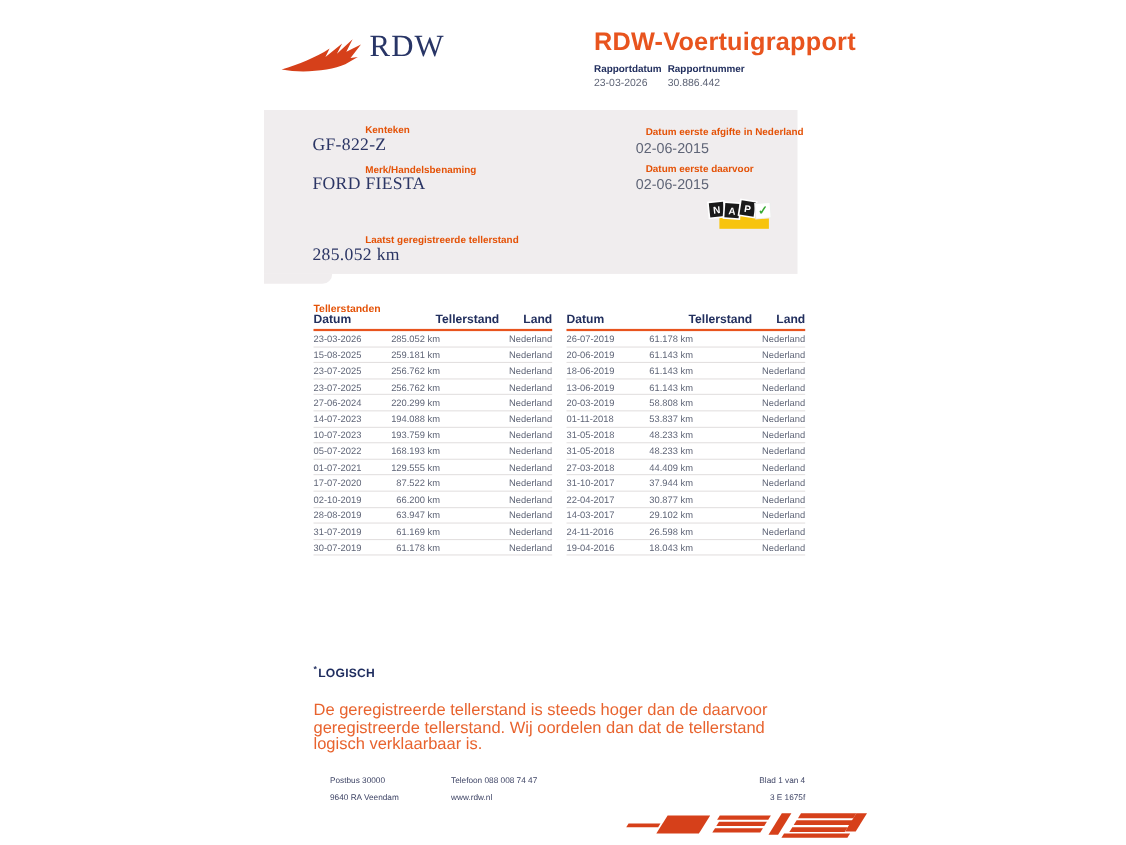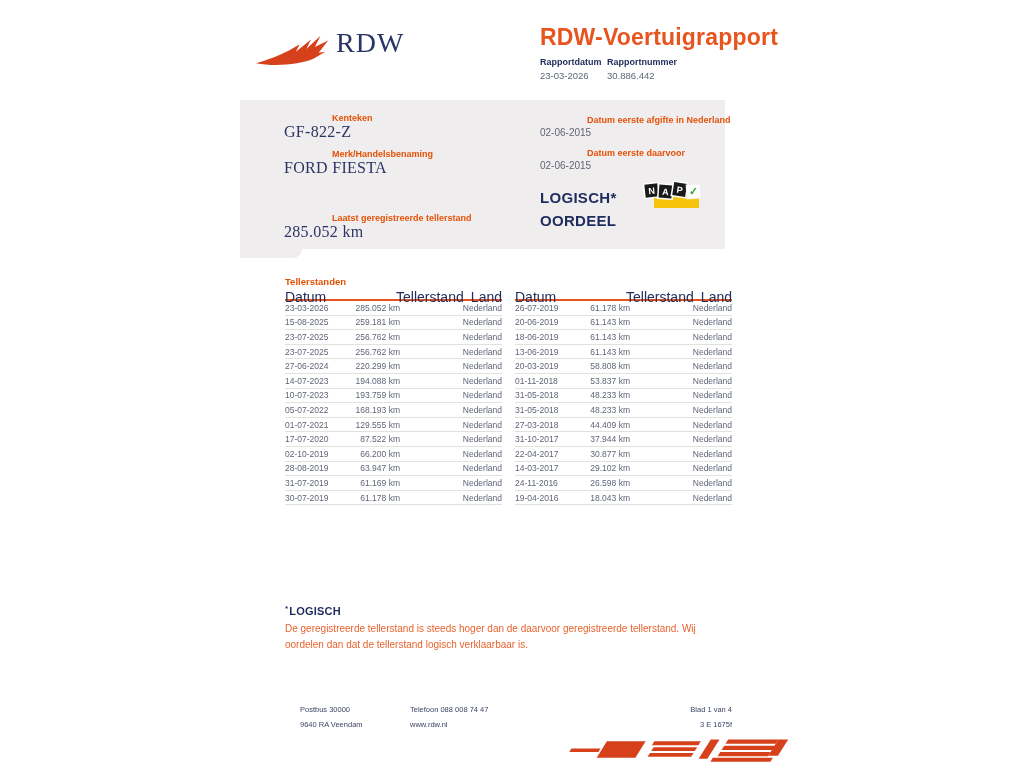--- a/index.html
+++ b/index.html
@@ -17,55 +17,55 @@
   .meta-value { position:absolute; top:70px; font-size:9.5px; color:#5f6577; }
   .m-col1 { left:540px; } .m-col2 { left:607px; }
 
   
   .panel { position:absolute; left:240px; top:100px; width:485px; height:149px; background:#f0edee; }
   .panel-tab { position:absolute; left:240px; top:249px; width:62px; height:9px; background:#f0edee;
                border-bottom-right-radius:9px; }
   .lbl { position:absolute; font-size:9px; font-weight:700; color:#e45207;margin-left:47px; }
   .val-serif { position:absolute; font-family:"Liberation Serif", serif; font-size:16px;
                color:#2b3564; letter-spacing:0.3px; }
-  .val-plain { position:absolute; font-size:10px; color:#5f6577; }
+  .val-plain { position:absolute; font-size:13px; color:#5f6577;margin-left:38px; }
   .oordeel { position:absolute; left:540px; top:186px; font-size:15px; font-weight:700;
              color:#1e2c5e; line-height:23px; letter-spacing:0.3px; }
 
   
   .nap { position:absolute; left:645px; top:184px; width:56px; height:27px; }
   .nap-bar { position:absolute; left:9px; top:11px; width:45px; height:13px; background:#f7c40d; }
   .nap-tiles { position:absolute; left:0; top:0; display:flex; }
   .nap-tile { width:13px; height:13px; margin-right:1px; display:flex; align-items:center;
               justify-content:center; font-size:9px; font-weight:700; }
   .nap-black { background:#1a1a1a; color:#fff; box-shadow:0 0 0 1.5px #fff; }
   .t-n { transform:rotate(-6deg); } .t-a { transform:rotate(4deg) translateY(1px); }
   .t-p { transform:rotate(9deg) translateY(-1px); }
   .nap-check { background:#fff; color:#3aaa35; font-size:11px; box-shadow:0 0 0 1px #eee;
                transform:rotate(-4deg) translateY(1px); }
 
   
   .section-title { position:absolute; left:285px; top:276px; font-size:9.5px; font-weight:700; color:#e45207; }
   .tables { position:absolute; left:285px; top:289px; width:447px; display:flex; gap:13px; }
   .otable { flex:1; }
-  .thead { display:flex; height:12px; padding-bottom:2px;
-           border-bottom:2px solid #e8541e; font-size:14px; font-weight:400; color:#222f5e; }
+  .thead { display:flex; align-items:flex-end; height:12px; padding-bottom:2px;
+           border-bottom:2px solid #e8541e; font-size:11px; font-weight:700; color:#222f5e; }
   .trow { display:flex; align-items:center; height:14.6px; border-bottom:1px solid #e3e0e0;
           font-size:8.5px; color:#5f6577; }
   .cell { white-space:nowrap; }
   .c0 { width:63px; text-align:left; }
   .c1 { width:52px; text-align:right; }
   .thead .c1 { text-align:left;margin-left:48px; }
   .c2 { flex:1; text-align:right; }
 
   
   .footnote { position:absolute; left:285px; top:604px; width:452px; }
   .fn-title { font-size:11px; font-weight:700; color:#1e2c5e; letter-spacing:0.2px; }
   .fn-star { font-size:8px; vertical-align:4px; margin-right:1px; }
-  .fn-body { margin-top:4px; font-size:10px; line-height:15.5px; color:#e8632e; }
+  .fn-body { margin-top:20px; font-size:15px; line-height:15.5px; color:#e8632e; }
 
   
   .footer-col { position:absolute; font-size:7.5px; color:#3f4566; line-height:15px; }
   .f-left { left:300px; top:702px; }
   .f-mid  { left:410px; top:702px; }
   .f-right{ right:292px; top:702px; text-align:right; }
   .f-link { color:#3f4566; text-decoration:none; }
 
   
   .stripes { position:absolute; left:548px; top:736px; }
@@ -96,24 +96,20 @@
   <div class="lbl" style="left:285px; top:149px;">Merk/Handelsbenaming</div>
   <div class="val-serif" style="left:284px; top:159px;">FORD FIESTA</div>
   <div class="lbl" style="left:285px; top:213px;">Laatst geregistreerde tellerstand</div>
   <div class="val-serif" style="left:284px; top:223px;">285.052 km</div>
 
   <div class="lbl" style="left:540px; top:115px;">Datum eerste afgifte in Nederland</div>
   <div class="val-plain" style="left:540px; top:127px;">02-06-2015</div>
   <div class="lbl" style="left:540px; top:148px;">Datum eerste daarvoor</div>
   <div class="val-plain" style="left:540px; top:160px;">02-06-2015</div>
 
-  <div class="oordeel">
-    <div>LOGISCH*</div>
-    <div>OORDEEL</div>
-  </div>
 
   <div class="nap">
     <div class="nap-bar"></div>
     <div class="nap-tiles">
       <div class="nap-tile nap-black t-n">N</div>
       <div class="nap-tile nap-black t-a">A</div>
       <div class="nap-tile nap-black t-p">P</div>
       <div class="nap-tile nap-check">✓</div>
     </div>
   </div>

